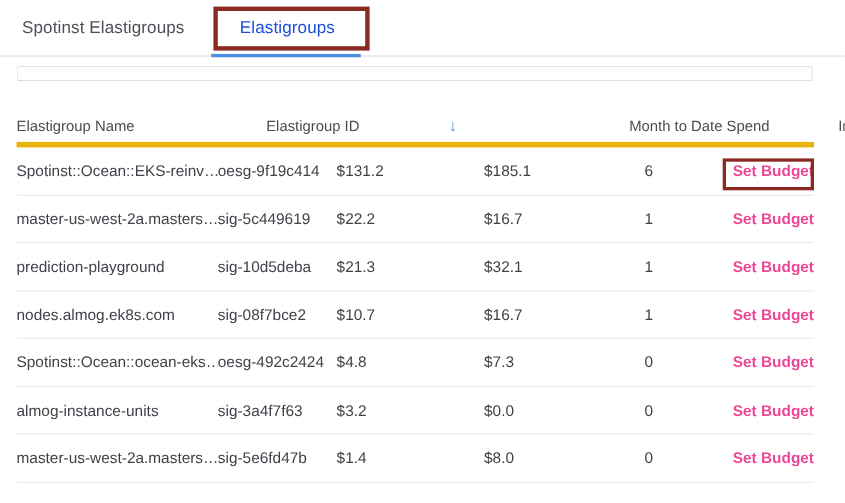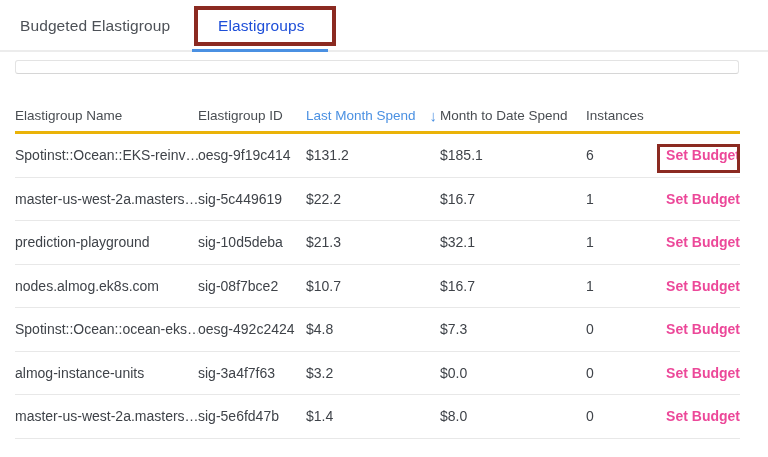--- a/index.html
+++ b/index.html
@@ -18,54 +18,53 @@
 
   
   .filter-panel { position:absolute; left:15px; top:60px; width:724px; height:14px;
                   background:#fff; border:1px solid #e3e3e3; border-bottom-color:#d6d6d6;
                   border-radius:3px; }
 
   
   .table { position:absolute; left:15px; top:100px; width:725px; }
   .grid-row { display:grid; grid-template-columns:183px 108px 134px 146px 74px 1fr;
               align-items:center; }
-  .thead { height:34px; border-bottom:3px solid #eab308; font-size:13.5px; color:#494d52; }
+  .thead { height:34px; border-bottom:5px solid #eab308; font-size:13.5px; color:#494d52;gap:44px; }
   .th { white-space:nowrap; overflow:hidden; }
   .th.sorted { color:#4a90e2; display:flex; align-items:center; }
   .sort-arrow { margin-left:14px; color:#4a90e2; font-size:15px; line-height:1; }
   .trow { height:43.5px; border-bottom:1px solid #e8e8e8; font-size:14px; color:#3f4349; }
   .td { white-space:nowrap; overflow:hidden; }
   .td.action-cell { text-align:right; }
   .action-link { color:#ec4899; font-weight:600; text-decoration:none; cursor:pointer; font-size:14px; }
 
   
   .annot { position:absolute; border:4px solid #8b2a21; background:transparent; z-index:5; pointer-events:none; }
   .annot.tab-box { left:194px; top:6px; width:142px; height:40px; }
   .annot.budget-box { left:657px; top:144px; width:83px; height:29px; border-width:3px; }
 </style>
 </head>
 <body>
 
 <div id="page">
 
   <div class="tabbar">
-    <div class="tab inactive">Budgeted Elastigroup</div>
+    <div class="tab inactive">Spotinst Elastigroups</div>
     <div class="tab active">Elastigroups</div>
     <div class="tab-underline"></div>
   </div>
 
   <div class="filter-panel"></div>
 
   <div class="table">
 
     <div class="grid-row thead">
       <div class="th">Elastigroup Name</div>
       <div class="th">Elastigroup ID</div>
       <div class="th sorted">
-        <span>Last Month Spend</span>
         <span class="sort-arrow">↓</span>
       </div>
       <div class="th">Month to Date Spend</div>
       <div class="th">Instances</div>
       <div class="th"></div>
     </div>
 
     <div class="grid-row trow">
       <div class="td">Spotinst::Ocean::EKS-reinv…</div>
       <div class="td">oesg-9f19c414</div>

